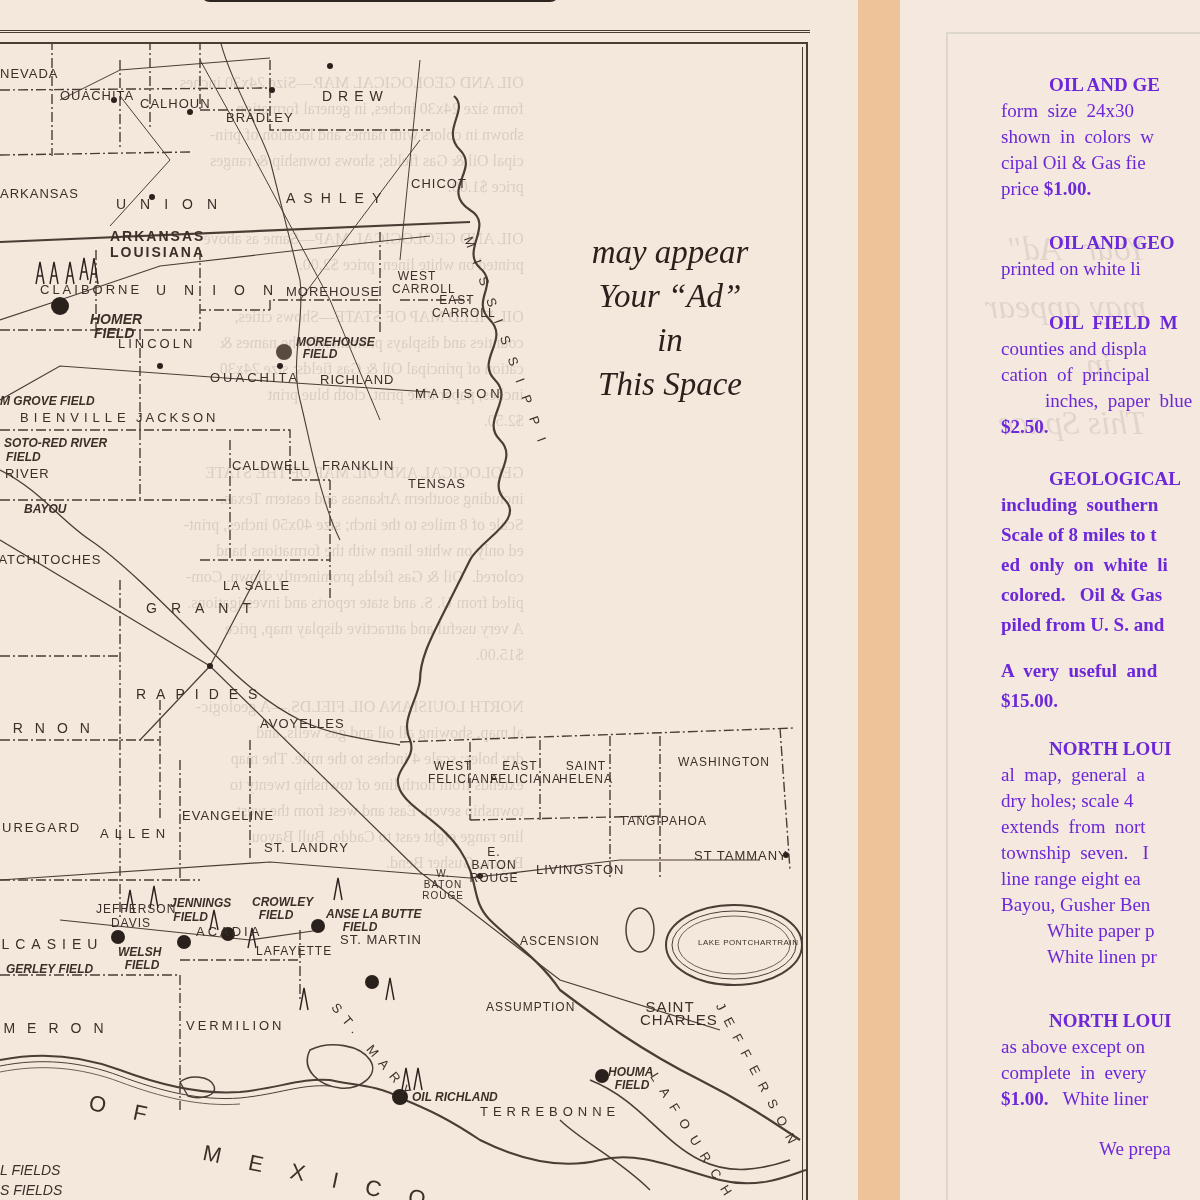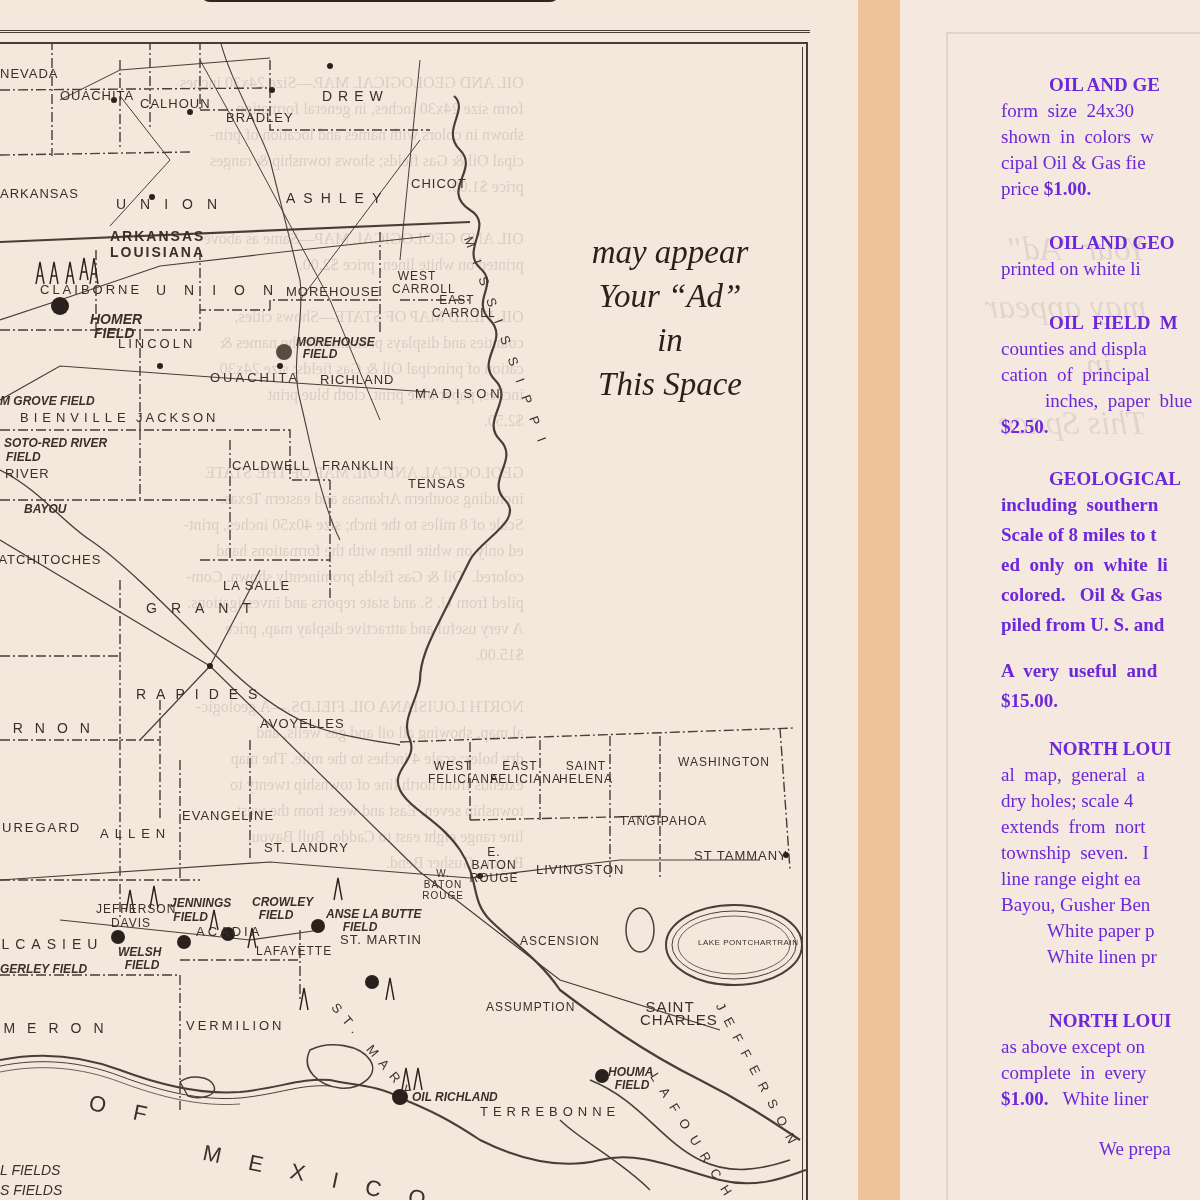--- a/index.html
+++ b/index.html
@@ -206,21 +206,21 @@
   <div class="lbl field" style="left:90px;top:312px;font-size:14px;line-height:14px;">HOMER<br>&nbsp;FIELD</div>
   <div class="lbl field" style="left:296px;top:336px;line-height:12px;">MOREHOUSE<br>&nbsp;&nbsp;FIELD</div>
   <div class="lbl field" style="left:0px;top:394px;">M GROVE FIELD</div>
   <div class="lbl field" style="left:4px;top:436px;">SOTO-RED RIVER</div>
   <div class="lbl field" style="left:6px;top:450px;">FIELD</div>
   <div class="lbl field" style="left:24px;top:502px;">BAYOU</div>
   <div class="lbl field" style="left:170px;top:896px;line-height:14px;">JENNINGS<br>&nbsp;FIELD</div>
   <div class="lbl field" style="left:236px;top:896px;line-height:13px;margin-left:16px;">CROWLEY<br>&nbsp;&nbsp;FIELD</div>
   <div class="lbl field" style="left:326px;top:908px;line-height:13px;">ANSE LA BUTTE<br>&nbsp;&nbsp;&nbsp;&nbsp;&nbsp;FIELD</div>
   <div class="lbl field" style="left:118px;top:946px;line-height:13px;">WELSH<br>&nbsp;&nbsp;FIELD</div>
-  <div class="lbl field" style="left:0px;top:962px;">GERLEY FIELD</div>
+  <div class="lbl field" style="left:6px;top:962px;">GERLEY FIELD</div>
   <div class="lbl field" style="left:412px;top:1090px;">OIL RICHLAND</div>
   <div class="lbl field" style="left:608px;top:1066px;line-height:13px;">HOUMA<br>&nbsp;&nbsp;FIELD</div>
 
   <div class="lbl" style="left:698px;top:938px;font-size:8px;letter-spacing:0.5px;">LAKE PONTCHARTRAIN</div>
 
   <div class="lbl river" style="left:500px;top:230px;font-size:13px;transform:rotate(-20deg);">MISSISSIPPI</div>
 
   <div class="lbl gulf" style="left:92px;top:1090px;">OF</div>
   <div class="lbl gulf" style="left:206px;top:1140px;">MEXICO</div>
 

